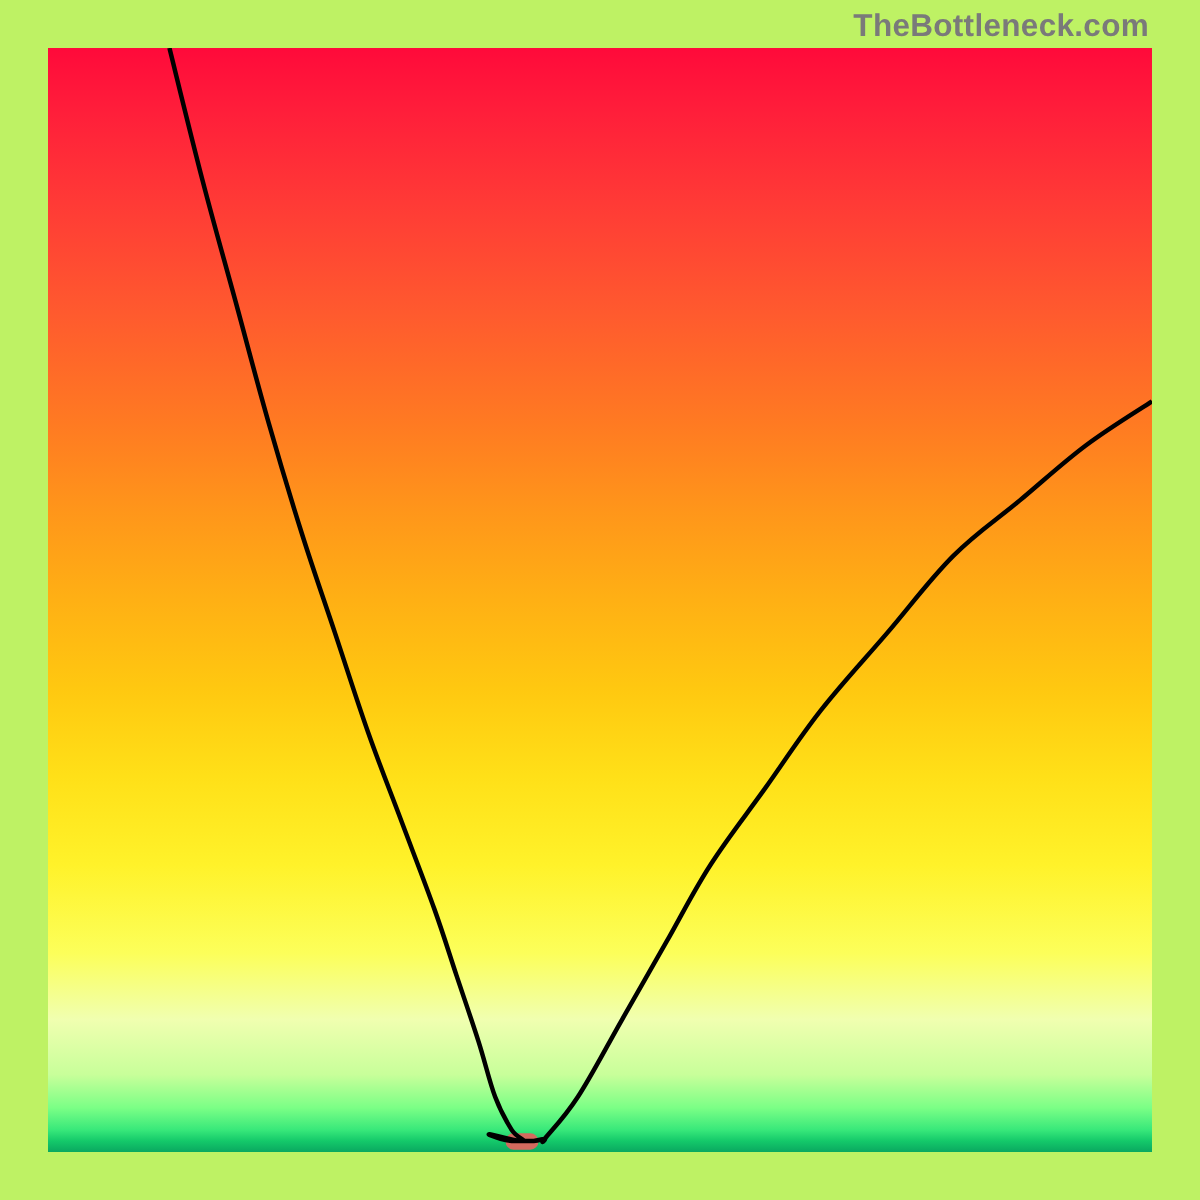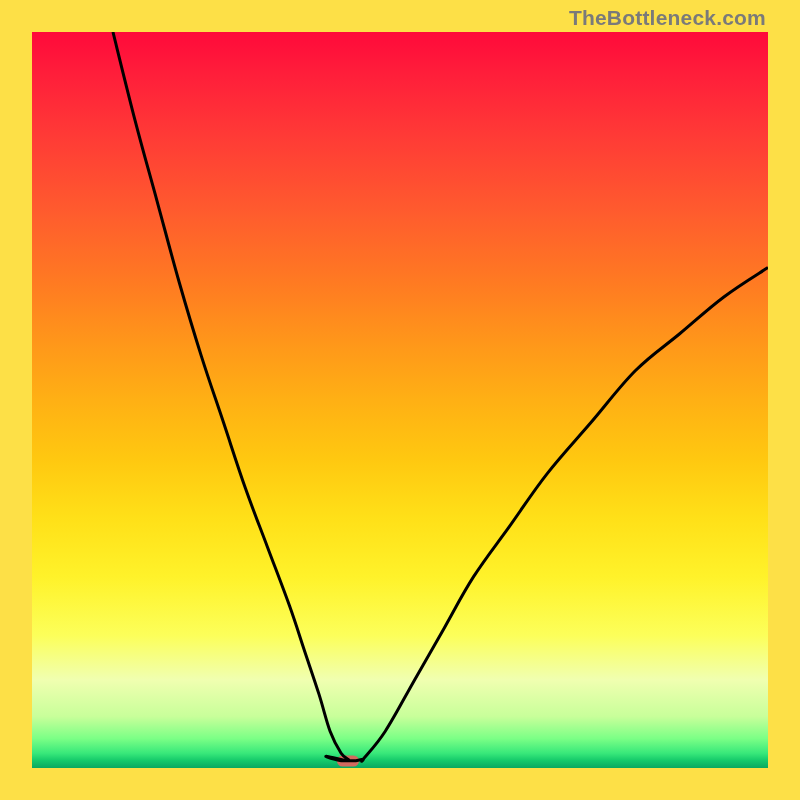--- a/index.html
+++ b/index.html
@@ -10,21 +10,21 @@
     background: #000;
     overflow: hidden;
     font-family: Arial, Helvetica, sans-serif;
   }
   .frame {
     position: absolute;
     top: 0;
     left: 0;
     width: 800px;
     height: 800px;
-    background: #fde047;
+    background: #bef264;
   }
   .plot {
     position: absolute;
     top: 32px;
     left: 32px;
     width: 736px;
     height: 736px;
     overflow: hidden;
   }
   .gradient {

